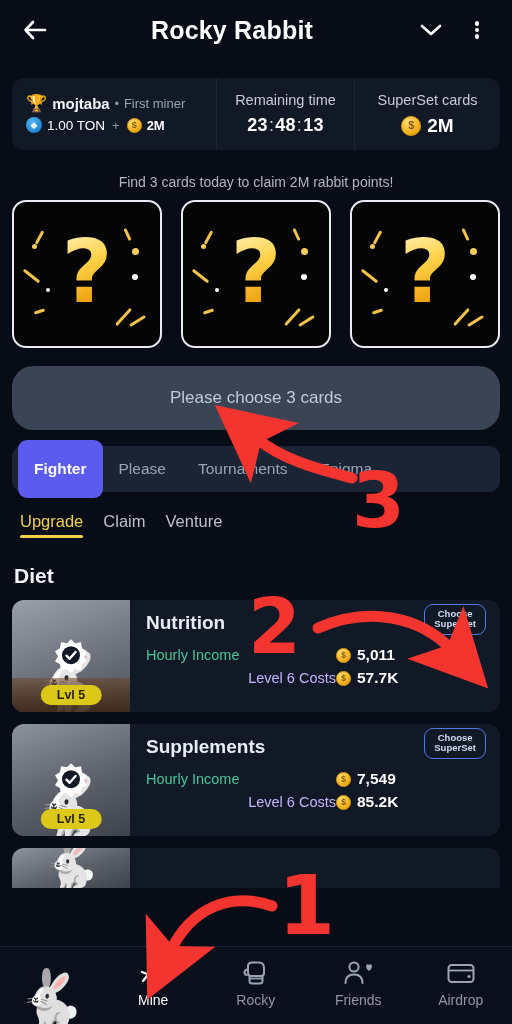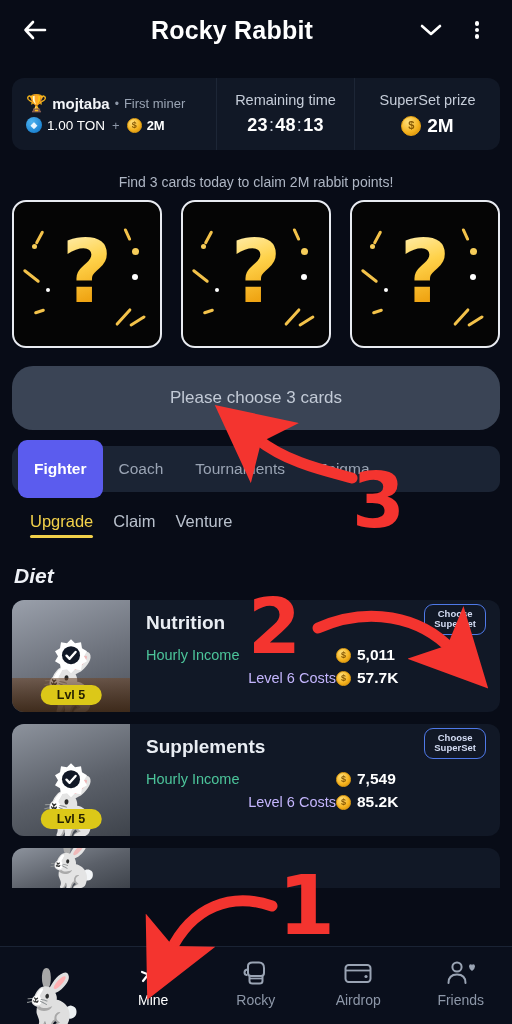--- a/index.html
+++ b/index.html
@@ -168,37 +168,36 @@
   }
   .seg-tab.active {
     background:#5b5cee;
     color:#ffffff;
     font-weight:bold;
   }
 
   
   .sub-tabs {
     display:flex; align-items:flex-end; gap:20px;
-    margin:20px 0 0 30px;
+    margin:20px 0 0 20px;
   }
   .sub-tab {
     color:#b9c1cd; font-size:16.5px;
     padding-bottom:7px; cursor:pointer;
     position:relative;
   }
   .sub-tab.active { color:#f2d14a; }
   .sub-tab.active::after {
     content:""; position:absolute; left:0; right:0; bottom:0;
     height:3px; border-radius:2px; background:#f2d14a;
   }
 
   .section-title {
     color:#eef1f6; font-size:21px; font-weight:bold;
     margin:26px 0 0 14px;
-    font-style:italic;
   }
 
   
   .item-row {
     margin:12px 12px 0 12px;
     height:112px;
     background:#111826;
     border-radius:12px;
     display:flex;
     overflow:hidden;
@@ -366,21 +365,21 @@
     </div>
 
     <div class="stat-seg seg-mid">
       <div class="stat-label">Remaining time</div>
       <div class="stat-time">
         <span>23</span><span class="cln">:</span><span>48</span><span class="cln">:</span><span>13</span>
       </div>
     </div>
 
     <div class="stat-seg seg-last">
-      <div class="stat-label">SuperSet prize</div>
+      <div class="stat-label">SuperSet cards</div>
       <div class="prize-line">
         <span class="coin-icon coin-lg">$</span>
         <span class="prize-amt">2M</span>
       </div>
     </div>
   </div>
 
   <div class="find-note">Find 3 cards today to claim 2M rabbit points!</div>
 
   <div class="cards-row">
@@ -422,21 +421,21 @@
       <span class="doty" style="left:18px;top:42px;width:5px;height:5px;"></span>
       <span class="dotw" style="left:32px;top:86px;width:4px;height:4px;"></span>
       <span class="qmark">?</span>
     </div>
   </div>
 
   <div class="choose-bar">Please choose 3 cards</div>
 
   <div class="seg-tabs">
     <div class="seg-tab active">Fighter</div>
-    <div class="seg-tab">Coach</div>
+    <div class="seg-tab">Please</div>
     <div class="seg-tab">Tournaments</div>
     <div class="seg-tab">Enigma</div>
   </div>
 
   <div class="sub-tabs">
     <div class="sub-tab active">Upgrade</div>
     <div class="sub-tab">Claim</div>
     <div class="sub-tab">Venture</div>
   </div>
 
@@ -544,38 +543,38 @@
           <path d="M6 9.5 Q2.5 9.5 2.5 12.5 Q2.5 15 5.5 15.2" stroke="#9aa4b4" stroke-width="2" fill="none"></path>
           <path d="M7.5 16 L7.5 21 Q7.5 23.5 10.5 23.5 L17.5 23.5 Q20.5 23.5 20.5 21 L20.5 16" stroke="#9aa4b4" stroke-width="2" fill="none" stroke-linejoin="round"></path>
           <path d="M7.5 18.5 L20.5 18.5" stroke="#9aa4b4" stroke-width="1.7"></path>
         </svg>
       </div>
       <div class="nav-label">Rocky</div>
     </div>
 
     <div class="nav-item">
       <div class="nav-ico">
+        <svg width="30" height="26" viewBox="0 0 30 26">
+          <circle cx="11" cy="7" r="4.6" stroke="#9aa4b4" stroke-width="2" fill="none"></circle>
+          <path d="M2.5 23 Q2.5 14.5 11 14.5 Q19.5 14.5 19.5 23" stroke="#9aa4b4" stroke-width="2" fill="none" stroke-linecap="round"></path>
+          <path d="M23 6.5 Q23 4.3 24.8 4.3 Q26 4.3 26 5.6 Q26 4.3 27.2 4.3 Q29 4.3 29 6.5 Q29 8.8 26 11 Q23 8.8 23 6.5 Z" fill="#9aa4b4"></path>
+        </svg>
+      </div>
+      <div class="nav-label">Friends</div>
+    </div>
+
+    <div class="nav-item">
+      <div class="nav-ico">
         <svg width="30" height="24" viewBox="0 0 30 24">
           <rect x="2.5" y="4" width="25" height="17" rx="3.2" stroke="#9aa4b4" stroke-width="2" fill="none"></rect>
           <path d="M2.5 9.5 L27.5 9.5" stroke="#9aa4b4" stroke-width="1.8"></path>
           <circle cx="23" cy="15.5" r="1.6" fill="#9aa4b4"></circle>
         </svg>
       </div>
       <div class="nav-label">Airdrop</div>
-    </div>
-
-    <div class="nav-item">
-      <div class="nav-ico">
-        <svg width="30" height="26" viewBox="0 0 30 26">
-          <circle cx="11" cy="7" r="4.6" stroke="#9aa4b4" stroke-width="2" fill="none"></circle>
-          <path d="M2.5 23 Q2.5 14.5 11 14.5 Q19.5 14.5 19.5 23" stroke="#9aa4b4" stroke-width="2" fill="none" stroke-linecap="round"></path>
-          <path d="M23 6.5 Q23 4.3 24.8 4.3 Q26 4.3 26 5.6 Q26 4.3 27.2 4.3 Q29 4.3 29 6.5 Q29 8.8 26 11 Q23 8.8 23 6.5 Z" fill="#9aa4b4"></path>
-        </svg>
-      </div>
-      <div class="nav-label">Friends</div>
     </div>
   </div>
 
   <svg class="anno-svg" width="512" height="1024" viewBox="0 0 512 1024">
     <defs>
       <marker id="ah" markerWidth="7" markerHeight="7" refX="2.2" refY="3.5" orient="auto">
         <path d="M0,0 L7,3.5 L0,7 L1.6,3.5 Z" fill="#f4342f"></path>
       </marker>
     </defs>
 

